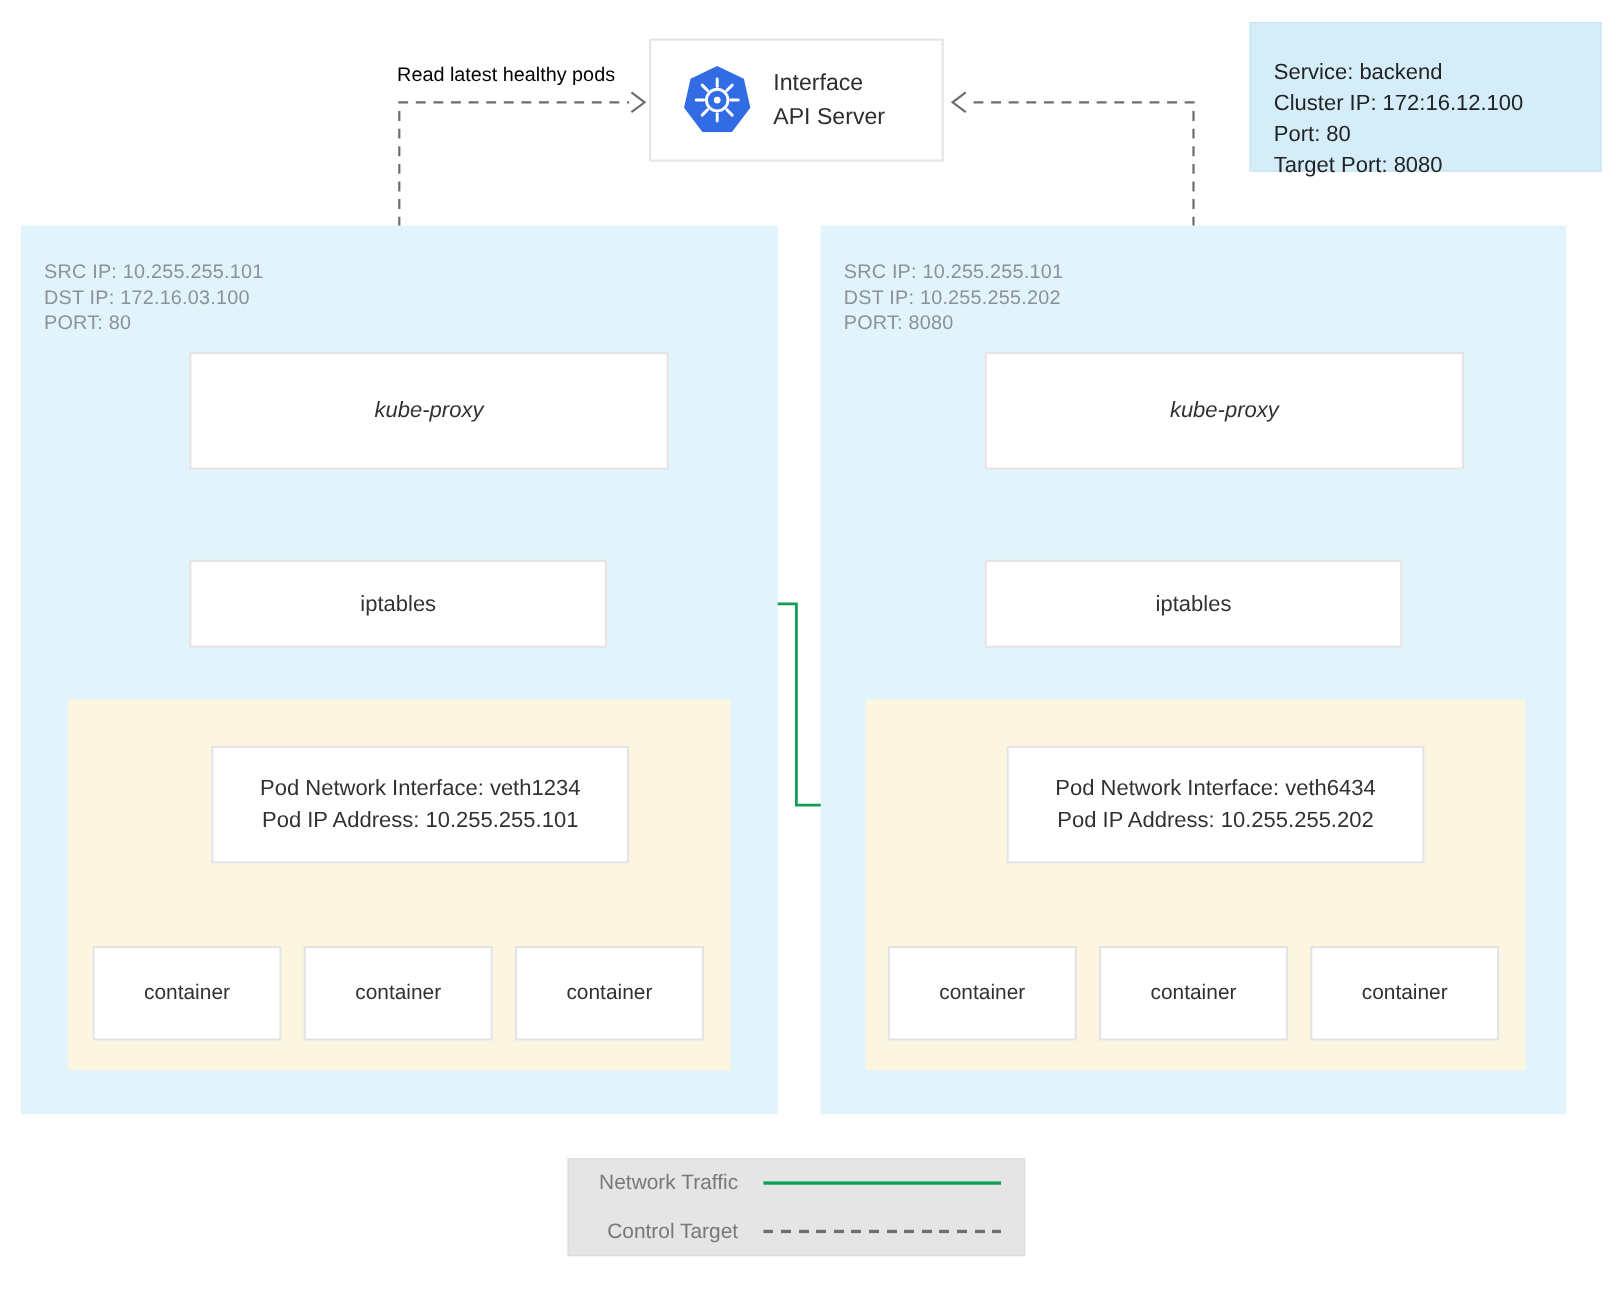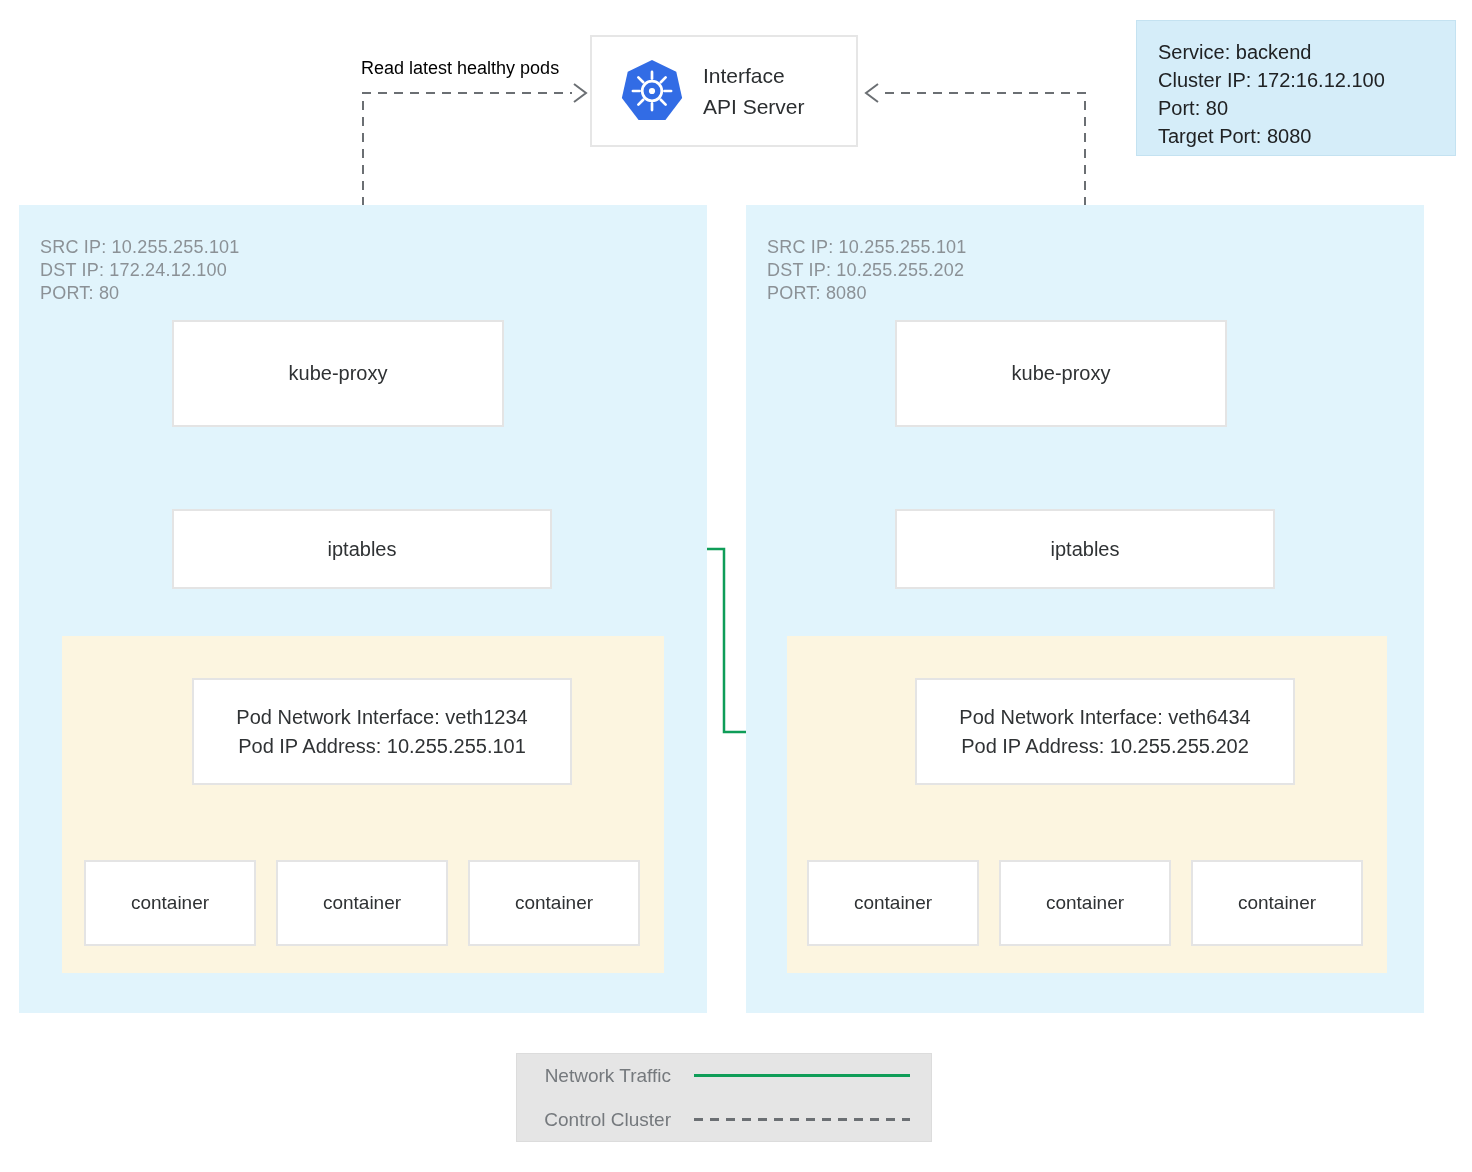--- a/index.html
+++ b/index.html
@@ -9,42 +9,42 @@
   .connectors{position:absolute;left:0;top:0;width:1472px;height:1172px;pointer-events:none;}
   
   .node{position:absolute;top:205px;height:808px;background:#e1f4fc;}
   .node-left{left:19px;width:688px;}
   .node-right{left:746px;width:678px;}
   .node-header{position:absolute;font-size:18px;line-height:23px;color:#8b9196;letter-spacing:.2px;}
   
   .wbox{position:absolute;background:#ffffff;border:2px solid #e4e4e4;box-sizing:border-box;
         display:flex;align-items:center;justify-content:center;
         font-size:20px;color:#2f3234;}
-  .kube-proxy{width:332px;height:107px;top:320px;}
+  .kube-proxy{width:436px;height:107px;top:320px;font-style:italic;}
   .iptables{width:380px;height:80px;top:509px;}
   .col-left{left:172px;} .col-right{left:895px;}
   
   .pod{position:absolute;top:636px;height:337px;background:#fcf5e0;}
   .pod-left{left:62px;width:602px;}
   .pod-right{left:787px;width:600px;}
   .podni{position:absolute;top:678px;width:380px;height:107px;background:#fff;
          border:2px solid #e4e4e4;box-sizing:border-box;display:flex;flex-direction:column;
          align-items:center;justify-content:center;font-size:20px;line-height:29px;color:#2f3234;margin-left:20px;}
   .container-box{position:absolute;top:860px;width:172px;height:86px;background:#fff;
          border:2px solid #e4e4e4;box-sizing:border-box;display:flex;align-items:center;
          justify-content:center;font-size:19px;color:#2f3234;}
   
   .api-box{position:absolute;left:590px;top:35px;width:268px;height:112px;background:#fff;
          border:2px solid #e6e6e6;box-sizing:border-box;display:flex;align-items:center;}
   .api-logo{margin-left:29px;width:62px;height:64px;flex:0 0 auto;}
   .api-text{margin-left:20px;font-size:21px;line-height:31px;color:#2b2e30;}
   
   .service-box{position:absolute;left:1136px;top:20px;width:320px;height:136px;
          background:#d5edf9;border:1px solid #c4e2f1;box-sizing:border-box;
-         padding:17px 0 0 21px;font-size:20px;line-height:28px;color:#202224;}
+         padding:31px 0 0 21px;font-size:20px;line-height:28px;color:#202224;}
   
   .glabel{position:absolute;font-size:18px;color:#000000;}
   
   .legend{position:absolute;left:516px;top:1053px;width:416px;height:89px;background:#e5e5e5;
          border:1px solid #dcdcdc;box-sizing:border-box;display:flex;flex-direction:column;
          justify-content:center;gap:22px;}
   .legend-row{display:flex;align-items:center;}
   .legend-label{width:154px;text-align:right;font-size:19px;color:#75797d;}
   .legend-line{margin-left:23px;width:216px;height:3px;}
   .legend-line.solid{background:#0f9d58;height:3px;}
@@ -110,21 +110,21 @@
     <div>Target Port: 8080</div>
   </div>
 
   <div class="glabel" style="left:361px;top:58px;">Read latest healthy pods</div>
   <div class="glabel" style="left:378px;top:460px;">Configure</div>
   <div class="glabel" style="left:1100px;top:462px;">Configure</div>
 
   <div class="node node-left"></div>
   <div class="node-header" style="left:40px;top:236px;">
     <div>SRC IP: 10.255.255.101</div>
-    <div>DST IP: 172.24.12.100</div>
+    <div>DST IP: 172.16.03.100</div>
     <div>PORT: 80</div>
   </div>
   <div class="wbox kube-proxy col-left">kube-proxy</div>
   <div class="wbox iptables col-left">iptables</div>
   <div class="pod pod-left"></div>
   <div class="podni col-left">
     <div>Pod Network Interface: veth1234</div>
     <div>Pod IP Address: 10.255.255.101</div>
   </div>
   <div class="container-box" style="left:84px;">container</div>
@@ -147,18 +147,18 @@
   <div class="container-box" style="left:807px;">container</div>
   <div class="container-box" style="left:999px;">container</div>
   <div class="container-box" style="left:1191px;">container</div>
 
   <div class="legend">
     <div class="legend-row">
       <div class="legend-label">Network Traffic</div>
       <div class="legend-line solid"></div>
     </div>
     <div class="legend-row">
-      <div class="legend-label">Control Cluster</div>
+      <div class="legend-label">Control Target</div>
       <div class="legend-line dashed"></div>
     </div>
   </div>
 
 </div>
 
 </body></html>

